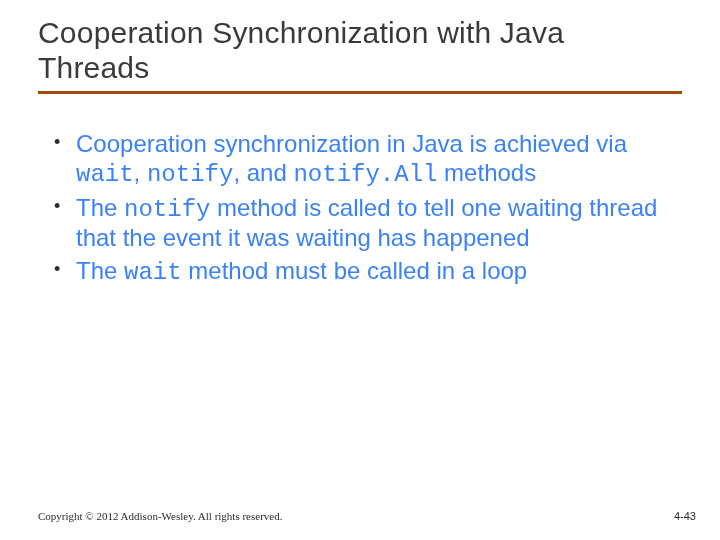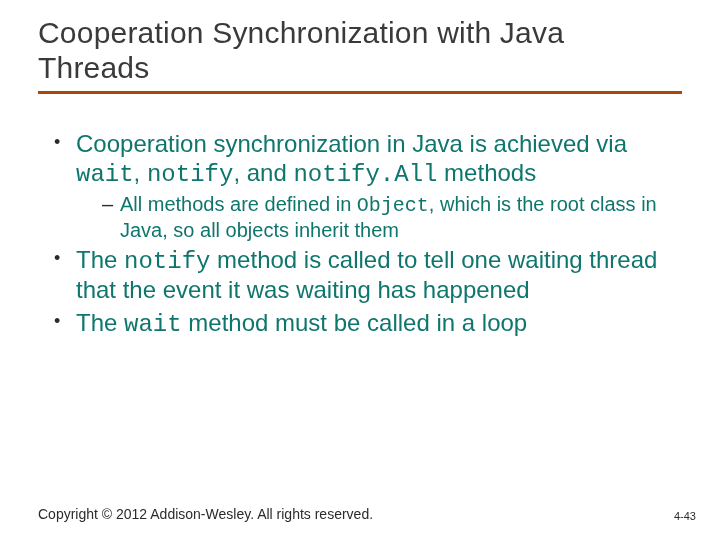--- a/index.html
+++ b/index.html
@@ -37,21 +37,21 @@
     height: 3px;
     background: #a4480b;
   }
   .body {
     position: absolute;
     left: 54px;
     right: 38px;
     top: 130px;
     font-size: 24px;
     line-height: 1.2;
-    color: #0f766e;
+    color: #3b82f6;
   }
   ul.top {
     list-style: none;
     padding: 0;
     margin: 0;
   }
   ul.top > li {
     position: relative;
     padding-left: 22px;
     margin: 0 0 4px 0;
@@ -83,22 +83,22 @@
     top: 0;
     color: #2b2b2b;
   }
   .code {
     font-family: "Courier New", monospace;
   }
   .footer-left {
     position: absolute;
     left: 38px;
     bottom: 18px;
-    font-size: 14px;
-    font-family: Liberation Sans, sans-serif;
+    font-size: 11px;
+    font-family: Liberation Serif, serif;
     color: #2b2b2b;
   }
   .footer-right {
     position: absolute;
     right: 24px;
     bottom: 18px;
     font-size: 11px;
     font-family: Arial, sans-serif;
     color: #2b2b2b;
   }
@@ -111,25 +111,20 @@
   <div class="title-block">
     <div class="title">Cooperation Synchronization with Java Threads</div>
     <div class="title-rule"></div>
   </div>
 
   <div class="body">
     <ul class="top">
 
       <li>
         <span>Cooperation synchronization in Java is achieved via </span><span class="code">wait</span><span>, </span><span class="code">notify</span><span>, and </span><span class="code">notify.All</span><span> methods</span>
-        <ul class="sub">
-          <li>
-            <span>All methods are defined in </span><span class="code">Object</span><span>, which is the root class in Java, so all objects inherit them</span>
-          </li>
-        </ul>
       </li>
 
       <li>
         <span>The </span><span class="code">notify</span><span> method is called to tell one waiting thread that the event it was waiting has happened</span>
       </li>
 
       <li>
         <span>The </span><span class="code">wait</span><span> method must be called in a loop</span>
       </li>
 

